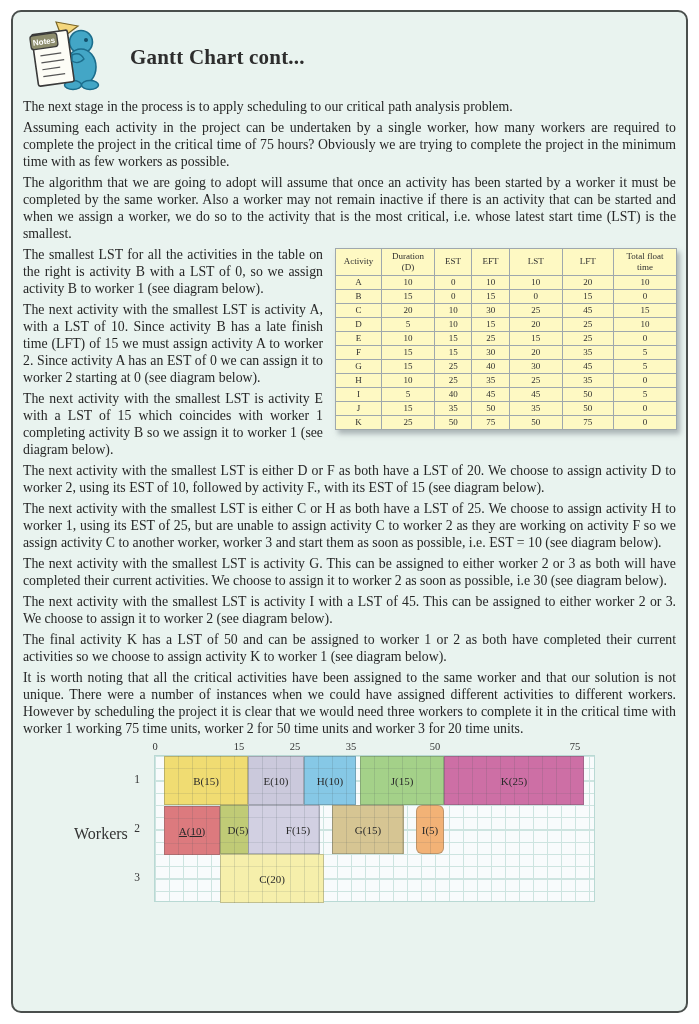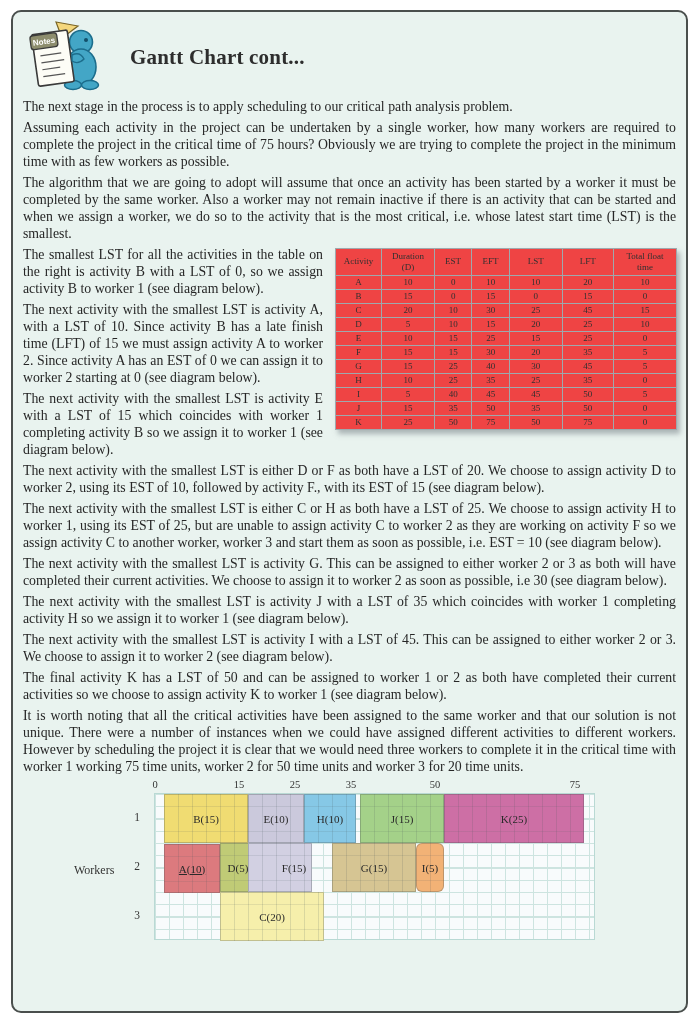--- a/index.html
+++ b/index.html
@@ -12,32 +12,32 @@
     background:#e9f3ef;border:2px solid #4a4f4d;border-radius:10px;
     padding:6px 9px 6px 9px;box-sizing:border-box;overflow:hidden;
   }
   .hdr{display:flex;align-items:center;height:74px;margin:2px 0 2px 6px;}
   .hdr h1{font-size:21px;font-weight:bold;color:#2d2d2d;margin:0 0 0 22px;letter-spacing:.2px;}
   p.body-par{margin:4px 1px 4px 1px;font-size:13.8px;line-height:17px;text-align:justify;color:#262626;}
 
   
   .tblwrap{float:right;width:342px;margin:2px 0 6px 12px;}
   table.acts{
-    border-collapse:collapse;width:100%;background:#ef4444;
+    border-collapse:collapse;width:100%;background:#fef9c3;
     box-shadow:3px 4px 5px rgba(110,120,125,.5);
     font-size:9px;color:#303030;table-layout:fixed;
   }
   table.acts th,table.acts td{border:1px solid #9fa8ad;text-align:center;font-weight:normal;}
   table.acts th{padding:2px 1px;white-space:pre-line;line-height:1.2;}
   table.acts td{height:13px;padding:0 1px;}
 
   
   .gantt{position:relative;height:170px;margin-top:3px;clear:both;}
   .g-tick{position:absolute;top:0;transform:translateX(-50%);font-size:10.5px;color:#333;}
-  .g-workers{position:absolute;left:52px;top:84px;font-size:12px;color:#333;}
+  .g-workers{position:absolute;left:52px;top:84px;font-size:16px;color:#333;}
   .g-wnum{position:absolute;left:104px;width:22px;text-align:center;font-size:11.5px;color:#333;}
   .g-grid{
     position:absolute;left:132px;top:14px;width:441px;height:147px;box-sizing:border-box;
     background-color:#f8fbfc;border:1px solid #b9d9d4;
     background-image:
       repeating-linear-gradient(to right,#cde4e0 0 1px,transparent 1px 14px),
       repeating-linear-gradient(to bottom,#cde4e0 0 1px,transparent 1px 12.25px),
       repeating-linear-gradient(to bottom,#b9d9d4 0 1px,transparent 1px 49px);
   }
   .g-bar{
@@ -212,37 +212,36 @@
         </tbody>
     </table>
   </div>
 
   <p class="body-par">The smallest LST for all the activities in the table on the right is activity B with a LST of 0, so we assign activity B to worker 1 (see diagram below).</p>
   <p class="body-par">The next activity with the smallest LST is activity A, with a LST of 10.  Since activity B has a late finish time (LFT) of 15 we must assign activity A to worker 2.  Since activity A has an EST of 0 we can assign it to worker 2 starting at 0 (see diagram below).</p>
   <p class="body-par">The next activity with the smallest LST is activity E with a LST of 15 which coincides with worker 1 completing activity B so we assign it to worker 1 (see diagram below).</p>
   <p class="body-par">The next activity with the smallest LST is either D or F as both have a LST of 20.  We choose to assign activity D to worker 2, using its EST of 10, followed by activity F., with its EST of 15 (see diagram below).</p>
   <p class="body-par">The next activity with the smallest LST is either C or H as both have a LST of 25.  We choose to assign activity H to worker 1, using its EST of 25, but are unable to assign activity C to worker 2 as they are working on activity F so we assign activity C to another worker, worker 3 and start them as soon as possible, i.e. EST = 10 (see diagram below).</p>
   <p class="body-par">The next activity with the smallest LST is activity G.  This can be assigned to either worker 2 or 3 as both will have completed their current activities.  We choose to assign it to worker 2 as soon as possible, i.e 30 (see diagram below).</p>
-  <p class="body-par">The next activity with the smallest LST is activity J with a LST of 35 which coincides with worker 1 completing activity H so we assign it to worker 1 (see diagram below).</p>
   <p class="body-par">The next activity with the smallest LST is activity I with a LST of 45.  This can be assigned to either worker 2 or 3.  We choose to assign it to worker 2 (see diagram below).</p>
   <p class="body-par">The final activity K has a LST of 50 and can be assigned to worker 1 or 2 as both have completed their current activities so we choose to assign activity K to worker 1 (see diagram below).</p>
   <p class="body-par">It is worth noting that all the critical activities have been assigned to the same worker and that our solution is not unique.  There were a number of instances when we could have assigned different activities to different workers.  However by scheduling the project it is clear that we would need three workers to complete it in the critical time with worker 1 working 75 time units, worker 2 for 50 time units and worker 3 for 20 time units.</p>
 
   <div class="gantt" id="gantt">
     <span class="g-workers">Workers</span>
     <div class="g-grid" id="g-grid">
         <div class="g-bar" style="left: 0px; top: 0px; width: 84px; background-color: rgb(240, 220, 114);">B(15)</div>
         <div class="g-bar" style="left: 84px; top: 0px; width: 56px; background-color: rgb(203, 201, 220);">E(10)</div>
         <div class="g-bar" style="left: 140px; top: 0px; width: 52px; background-color: rgb(134, 200, 230);">H(10)</div>
         <div class="g-bar" style="left: 196px; top: 0px; width: 84px; background-color: rgb(164, 209, 137);">J(15)</div>
         <div class="g-bar" style="left: 280px; top: 0px; width: 140px; background-color: rgb(205, 111, 165);">K(25)</div>
         <div class="g-bar" style="left: 0px; top: 50px; width: 56px; background-color: rgb(220, 122, 126); text-decoration: underline;">A(10)</div>
         <div class="g-bar" style="left: 56px; top: 49px; width: 36px; background-color: rgb(192, 203, 118);">D(5)</div>
-        <div class="g-bar" style="left: 84px; top: 49px; width: 64px; background-color: rgb(210, 208, 226); padding-left: 28px;">F(15)</div>
-        <div class="g-bar" style="left: 168px; top: 49px; width: 84px; background-color: rgb(214, 197, 147);">G(15)</div>
+        <div class="g-bar" style="left: 84px; top: 49px; width: 72px; background-color: rgb(210, 208, 226); padding-left: 28px;">F(15)</div>
+        <div class="g-bar" style="left: 168px; top: 49px; width: 72px; background-color: rgb(214, 197, 147);">G(15)</div>
         <div class="g-bar" style="left: 252px; top: 49px; width: 28px; background-color: rgb(242, 178, 118); border-radius: 6px;">I(5)</div>
         <div class="g-bar" style="left: 56px; top: 98px; width: 104px; background-color: rgb(246, 239, 171);">C(20)</div>
       </div>
   <span class="g-tick" style="left: 133px;">0</span>
       <span class="g-tick" style="left: 217px;">15</span>
       <span class="g-tick" style="left: 273px;">25</span>
       <span class="g-tick" style="left: 329px;">35</span>
       <span class="g-tick" style="left: 413px;">50</span>
       <span class="g-tick" style="left: 553px;">75</span>
       <span class="g-wnum" style="top: 14px; line-height: 49px;">1</span>

